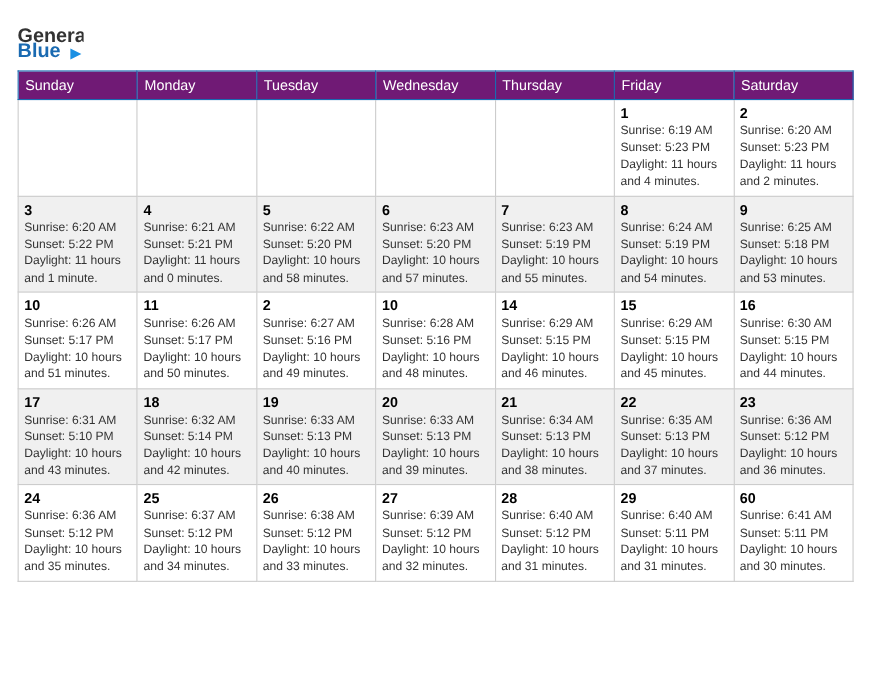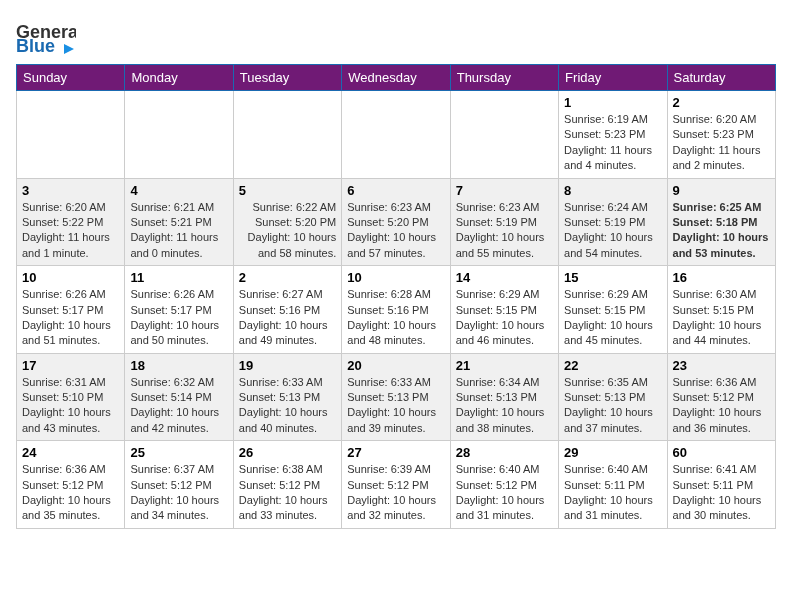--- a/index.html
+++ b/index.html
@@ -139,21 +139,21 @@
 Daylight: 11 hours and 1 minute.</div>
         </td>
         <td>
           <span class="day-num">4</span>
           <div class="day-info" style="white-space: pre-line;">Sunrise: 6:21 AM
 Sunset: 5:21 PM
 Daylight: 11 hours and 0 minutes.</div>
         </td>
         <td>
           <span class="day-num">5</span>
-          <div class="day-info" style="white-space: pre-line; text-align: right;">Sunrise: 6:22 AM
+          <div class="day-info" style="white-space: pre-line;">Sunrise: 6:22 AM
 Sunset: 5:20 PM
 Daylight: 10 hours and 58 minutes.</div>
         </td>
         <td>
           <span class="day-num">6</span>
           <div class="day-info" style="white-space: pre-line;">Sunrise: 6:23 AM
 Sunset: 5:20 PM
 Daylight: 10 hours and 57 minutes.</div>
         </td>
         <td>
@@ -163,21 +163,21 @@
 Daylight: 10 hours and 55 minutes.</div>
         </td>
         <td>
           <span class="day-num">8</span>
           <div class="day-info" style="white-space: pre-line;">Sunrise: 6:24 AM
 Sunset: 5:19 PM
 Daylight: 10 hours and 54 minutes.</div>
         </td>
         <td>
           <span class="day-num">9</span>
-          <div class="day-info" style="white-space: pre-line; font-weight: bold;">Sunrise: 6:25 AM
+          <div class="day-info" style="white-space: pre-line;">Sunrise: 6:25 AM
 Sunset: 5:18 PM
 Daylight: 10 hours and 53 minutes.</div>
         </td>
       </tr>
       <tr>
         <td>
           <span class="day-num">10</span>
           <div class="day-info" style="white-space: pre-line;">Sunrise: 6:26 AM
 Sunset: 5:17 PM
 Daylight: 10 hours and 51 minutes.</div>

